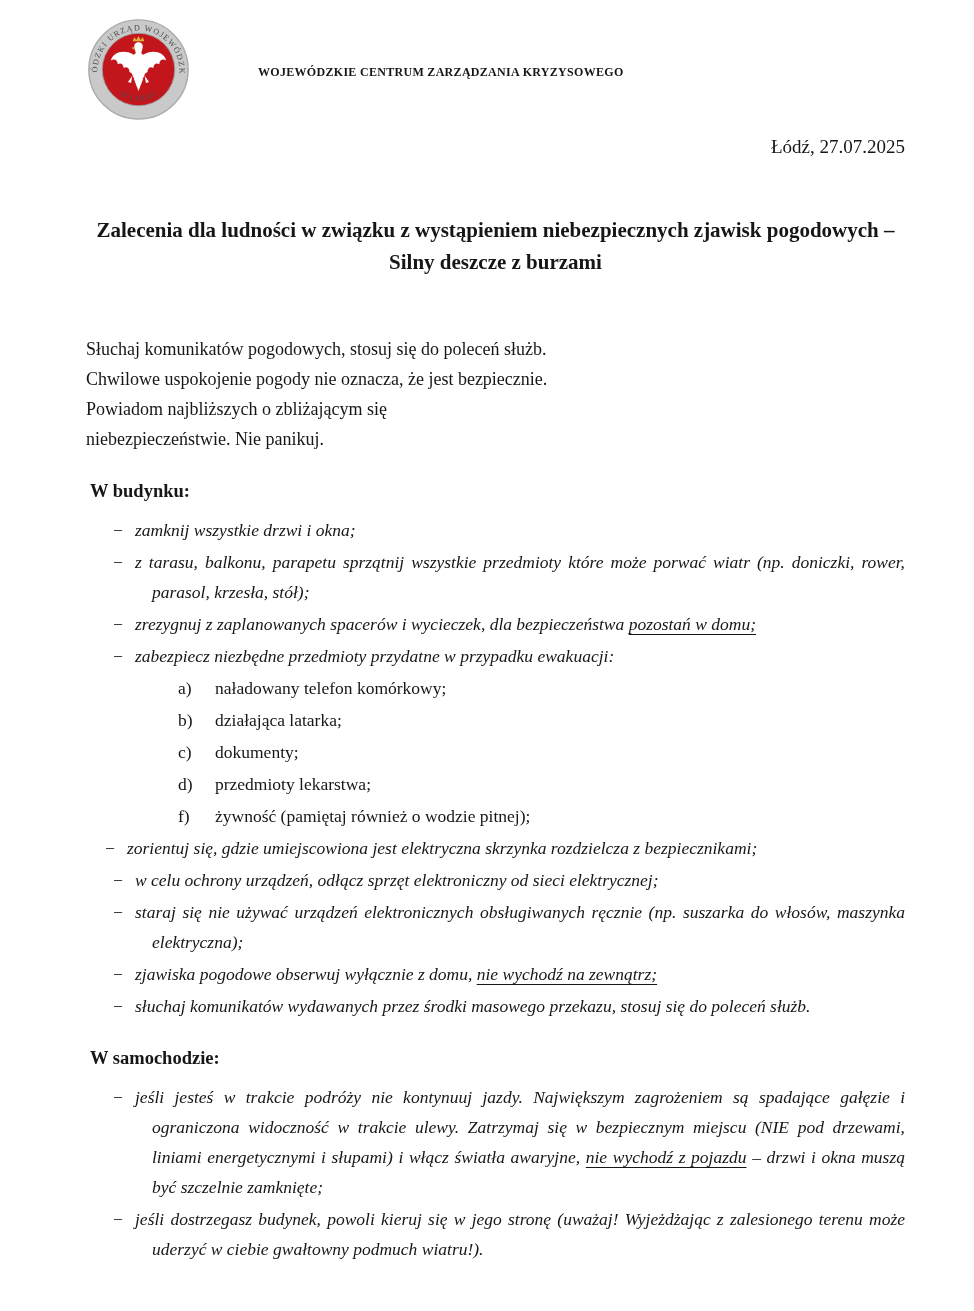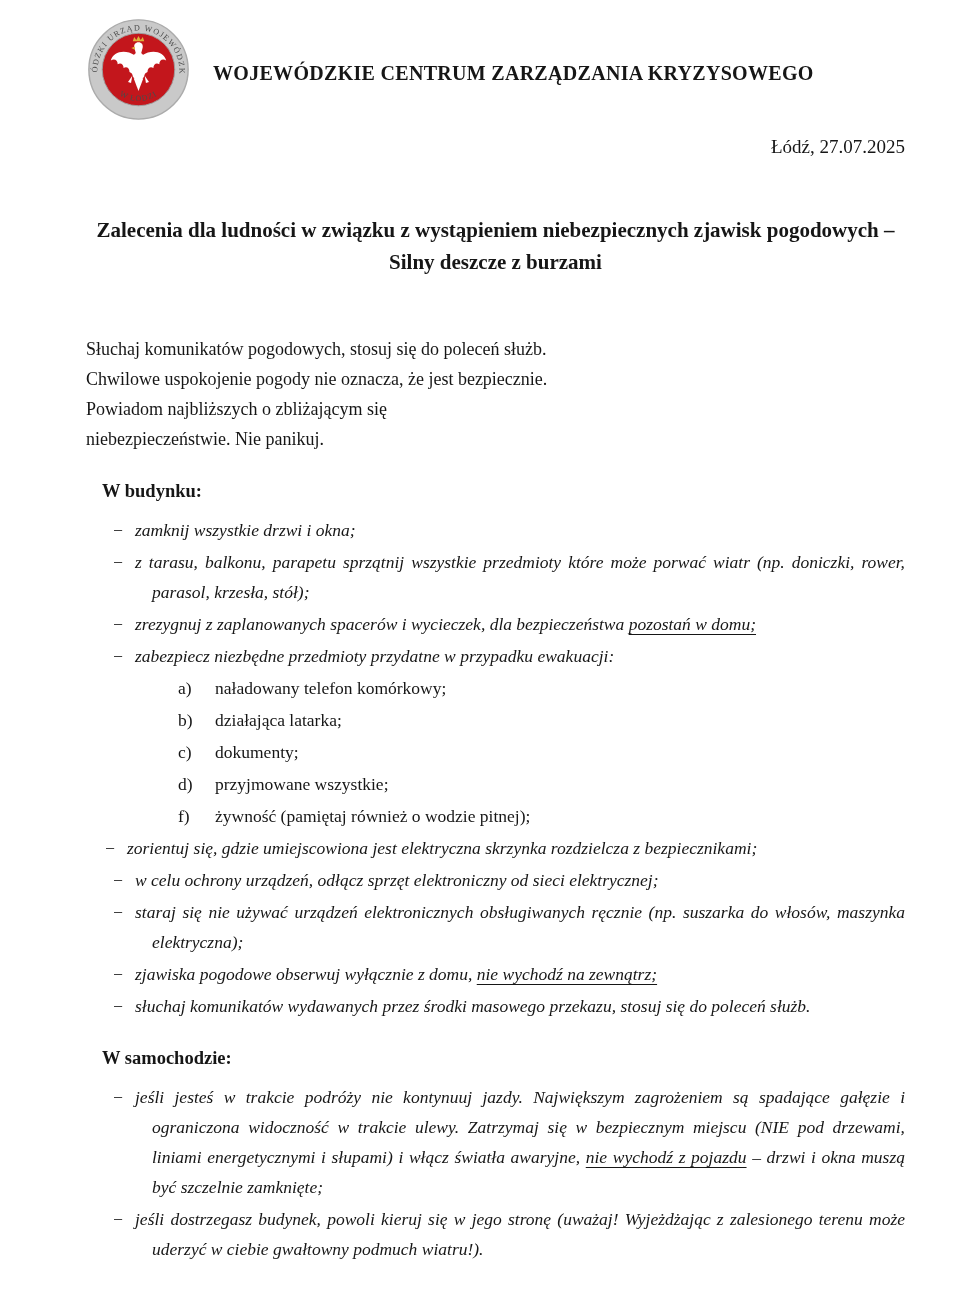--- a/index.html
+++ b/index.html
@@ -10,37 +10,37 @@
     color:#161616;
     font-family:"Liberation Serif","DejaVu Serif",serif;
     overflow:hidden;
     box-sizing:border-box;
     padding:17px 69px 0 86px;
   }
   
   .hdr{display:flex;align-items:center;}
   .seal{flex:0 0 105px;width:105px;height:105px;margin-right:22px;}
   .org-name{
-    font-weight:bold;font-size:20px;letter-spacing:.3px;
-    line-height:1.2;padding-top:6px;
+    font-weight:bold;font-size:12px;letter-spacing:.3px;
+    line-height:1.2;padding-top:6px;margin-left:45px;
   }
   .dateline{
     text-align:right;font-size:19px;margin-top:14px;
   }
   
   .doc-title{
     text-align:center;font-weight:bold;font-size:21px;line-height:32px;
     max-width:832px;margin:56px auto 0;
   }
   
   .intro{margin-top:56px;font-size:18px;line-height:30px;}
   .intro div{margin:0;}
   
   .sections{margin-top:2px;font-size:17.5px;line-height:30px;}
-  .sec-heading{font-weight:bold;font-size:18.5px;margin:22px 16px 9px;}
+  .sec-heading{font-weight:bold;font-size:18.5px;margin:22px 4px 9px;}
   .item{margin:0 0 2px;}
   .item.dash{padding-left:66px;text-indent:-40px;text-align:justify;font-style:italic;}
   .item.dash .dash{display:inline-block;width:23px;text-indent:0;}
   .item.dash.flush{padding-left:0;text-indent:18px;}
   .item.letter{padding-left:129px;text-indent:-37px;text-align:left;}
   .letter-label{display:inline-block;width:37px;text-indent:0;}
   .u{text-decoration:underline;text-underline-offset:4px;text-decoration-thickness:1.4px;}
 </style>
 </head>
 <body>
@@ -90,21 +90,21 @@
 
   <div class="sections">
       <div class="sec-heading">W budynku:</div>
       <div class="item dash"><span class="dash">−</span><span>zamknij wszystkie drzwi i okna;</span></div>
       <div class="item dash"><span class="dash">−</span><span>z tarasu, balkonu, parapetu sprzątnij wszystkie przedmioty które może porwać wiatr (np. doniczki, rower, parasol, krzesła, stół);</span></div>
       <div class="item dash"><span class="dash">−</span><span>zrezygnuj z zaplanowanych spacerów i wycieczek, dla bezpieczeństwa </span><span class="u">pozostań w domu;</span></div>
       <div class="item dash"><span class="dash">−</span><span>zabezpiecz niezbędne przedmioty przydatne w przypadku ewakuacji:</span></div>
       <div class="item letter"><span class="letter-label">a)</span><span>naładowany telefon komórkowy;</span></div>
       <div class="item letter"><span class="letter-label">b)</span><span>działająca latarka;</span></div>
       <div class="item letter"><span class="letter-label">c)</span><span>dokumenty;</span></div>
-      <div class="item letter"><span class="letter-label">d)</span><span>przyjmowane wszystkie;</span></div>
+      <div class="item letter"><span class="letter-label">d)</span><span>przedmioty lekarstwa;</span></div>
       <div class="item letter"><span class="letter-label">f)</span><span>żywność (pamiętaj również o wodzie pitnej);</span></div>
       <div class="item dash flush"><span class="dash">−</span><span>zorientuj się, gdzie umiejscowiona jest elektryczna skrzynka rozdzielcza z bezpiecznikami;</span></div>
       <div class="item dash"><span class="dash">−</span><span>w celu ochrony urządzeń, odłącz sprzęt elektroniczny od sieci elektrycznej;</span></div>
       <div class="item dash"><span class="dash">−</span><span>staraj się nie używać urządzeń elektronicznych obsługiwanych ręcznie (np. suszarka do włosów, maszynka elektryczna);</span></div>
       <div class="item dash"><span class="dash">−</span><span>zjawiska pogodowe obserwuj wyłącznie z domu, </span><span class="u">nie wychodź na zewnątrz;</span></div>
       <div class="item dash"><span class="dash">−</span><span>słuchaj komunikatów wydawanych przez środki masowego przekazu, stosuj się do poleceń służb.</span></div>
       <div class="sec-heading">W samochodzie:</div>
       <div class="item dash"><span class="dash">−</span><span>jeśli jesteś w trakcie podróży nie kontynuuj jazdy. Największym zagrożeniem są spadające gałęzie i ograniczona widoczność w trakcie ulewy. Zatrzymaj się w bezpiecznym miejscu (NIE pod drzewami, liniami energetycznymi i słupami) i włącz światła awaryjne, </span><span class="u">nie wychodź z pojazdu</span><span> – drzwi i okna muszą być szczelnie zamknięte;</span></div>
       <div class="item dash"><span class="dash">−</span><span>jeśli dostrzegasz budynek, powoli kieruj się w jego stronę (uważaj! Wyjeżdżając z zalesionego terenu może uderzyć w ciebie gwałtowny podmuch wiatru!).</span></div>
     </div>

